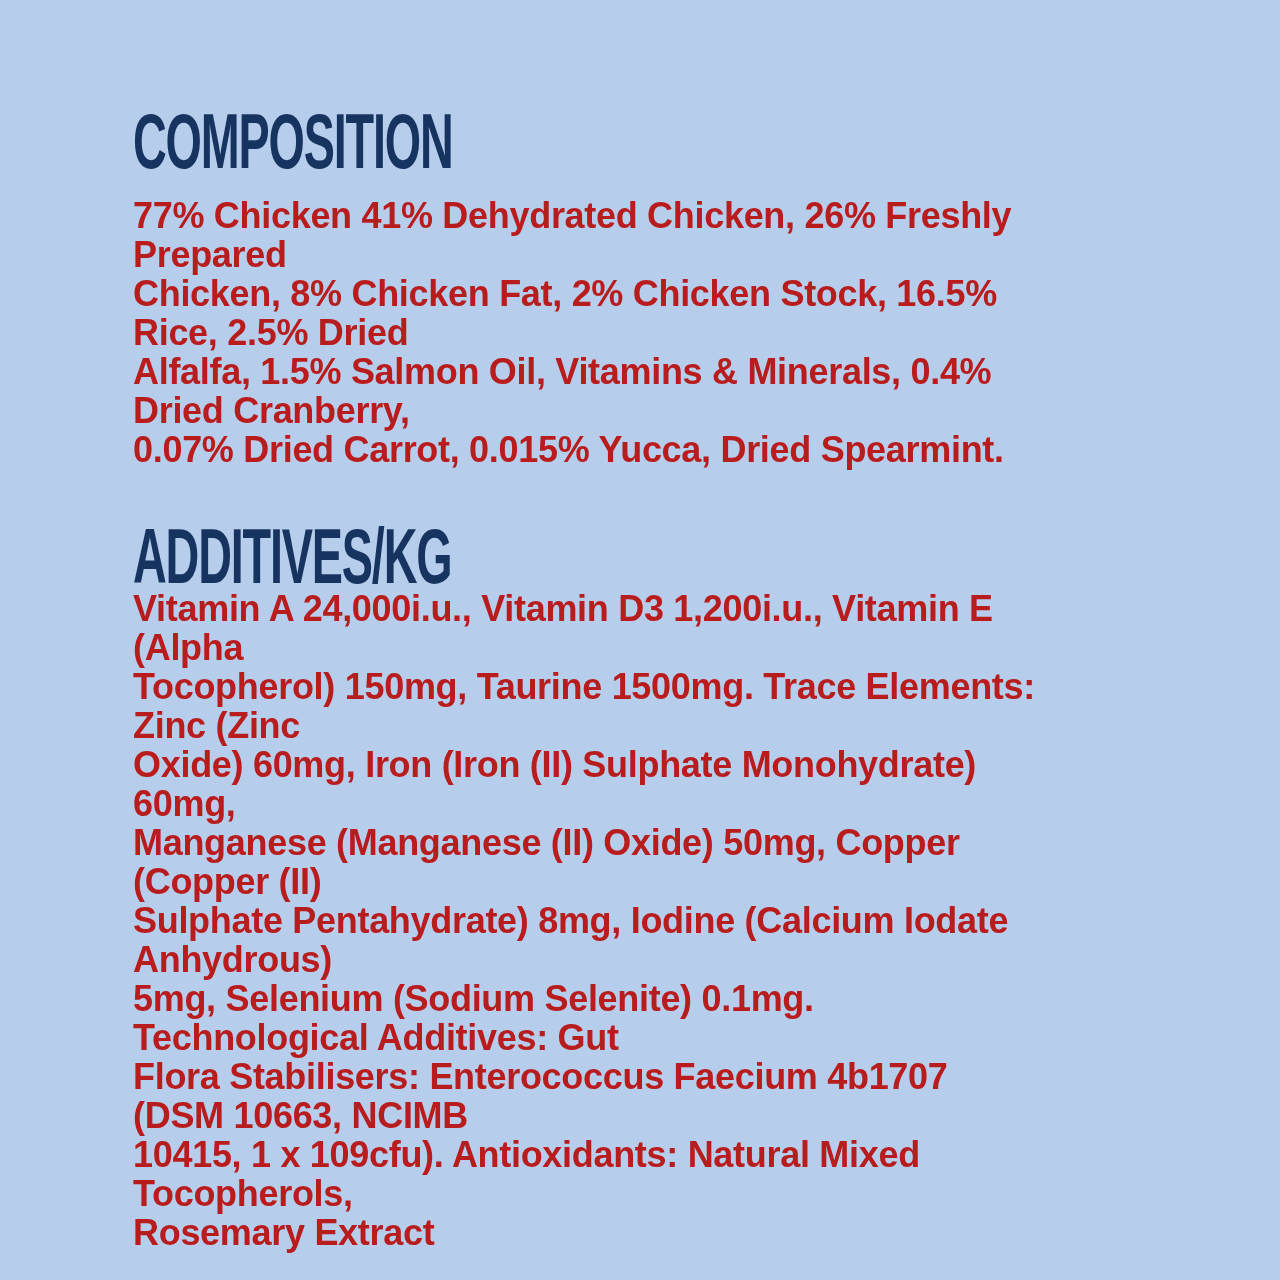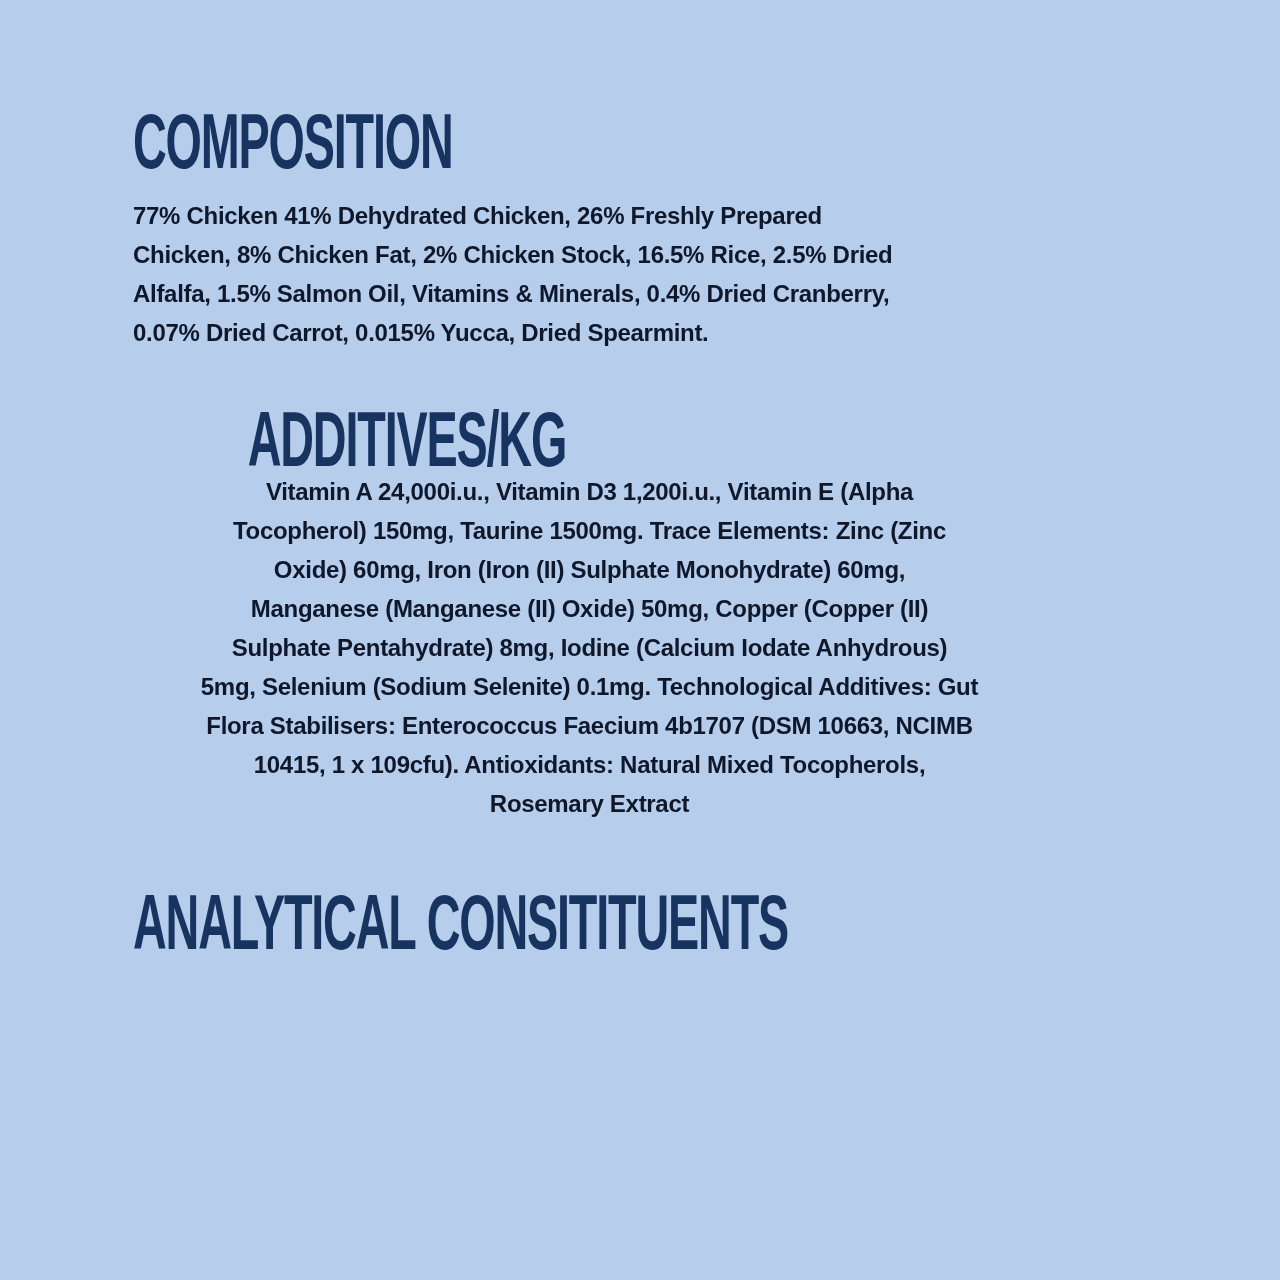--- a/index.html
+++ b/index.html
@@ -20,31 +20,31 @@
     color: #17335f;
     font-size: 78px;
     font-weight: bold;
     letter-spacing: -2px;
     line-height: 58px;
     transform: scaleX(0.60);
     transform-origin: left center;
     white-space: nowrap;
   }
   .section-body {
-    color: #0f172a;
-    font-size: 24px;
+    color: #b91c1c;
+    font-size: 36px;
     font-weight: 600;
     line-height: 39px;
     letter-spacing: -0.3px;
     white-space: pre-line;
     margin-top: 26px;
     max-width: 1030px;
   }
   .section-composition { margin-top: 0; }
-  .section-additives   { margin-top: 58px; text-align: center; }
+  .section-additives   { margin-top: 58px; }
   .section-additives .section-body { margin-top: 4px; }
   .section-analytical  { margin-top: 70px; text-align: right; }
   .section-analytical .section-body { margin-top: 30px; }
 </style>
 </head>
 <body>
 
 <div class="page">
 
   <div class="section section-composition">

